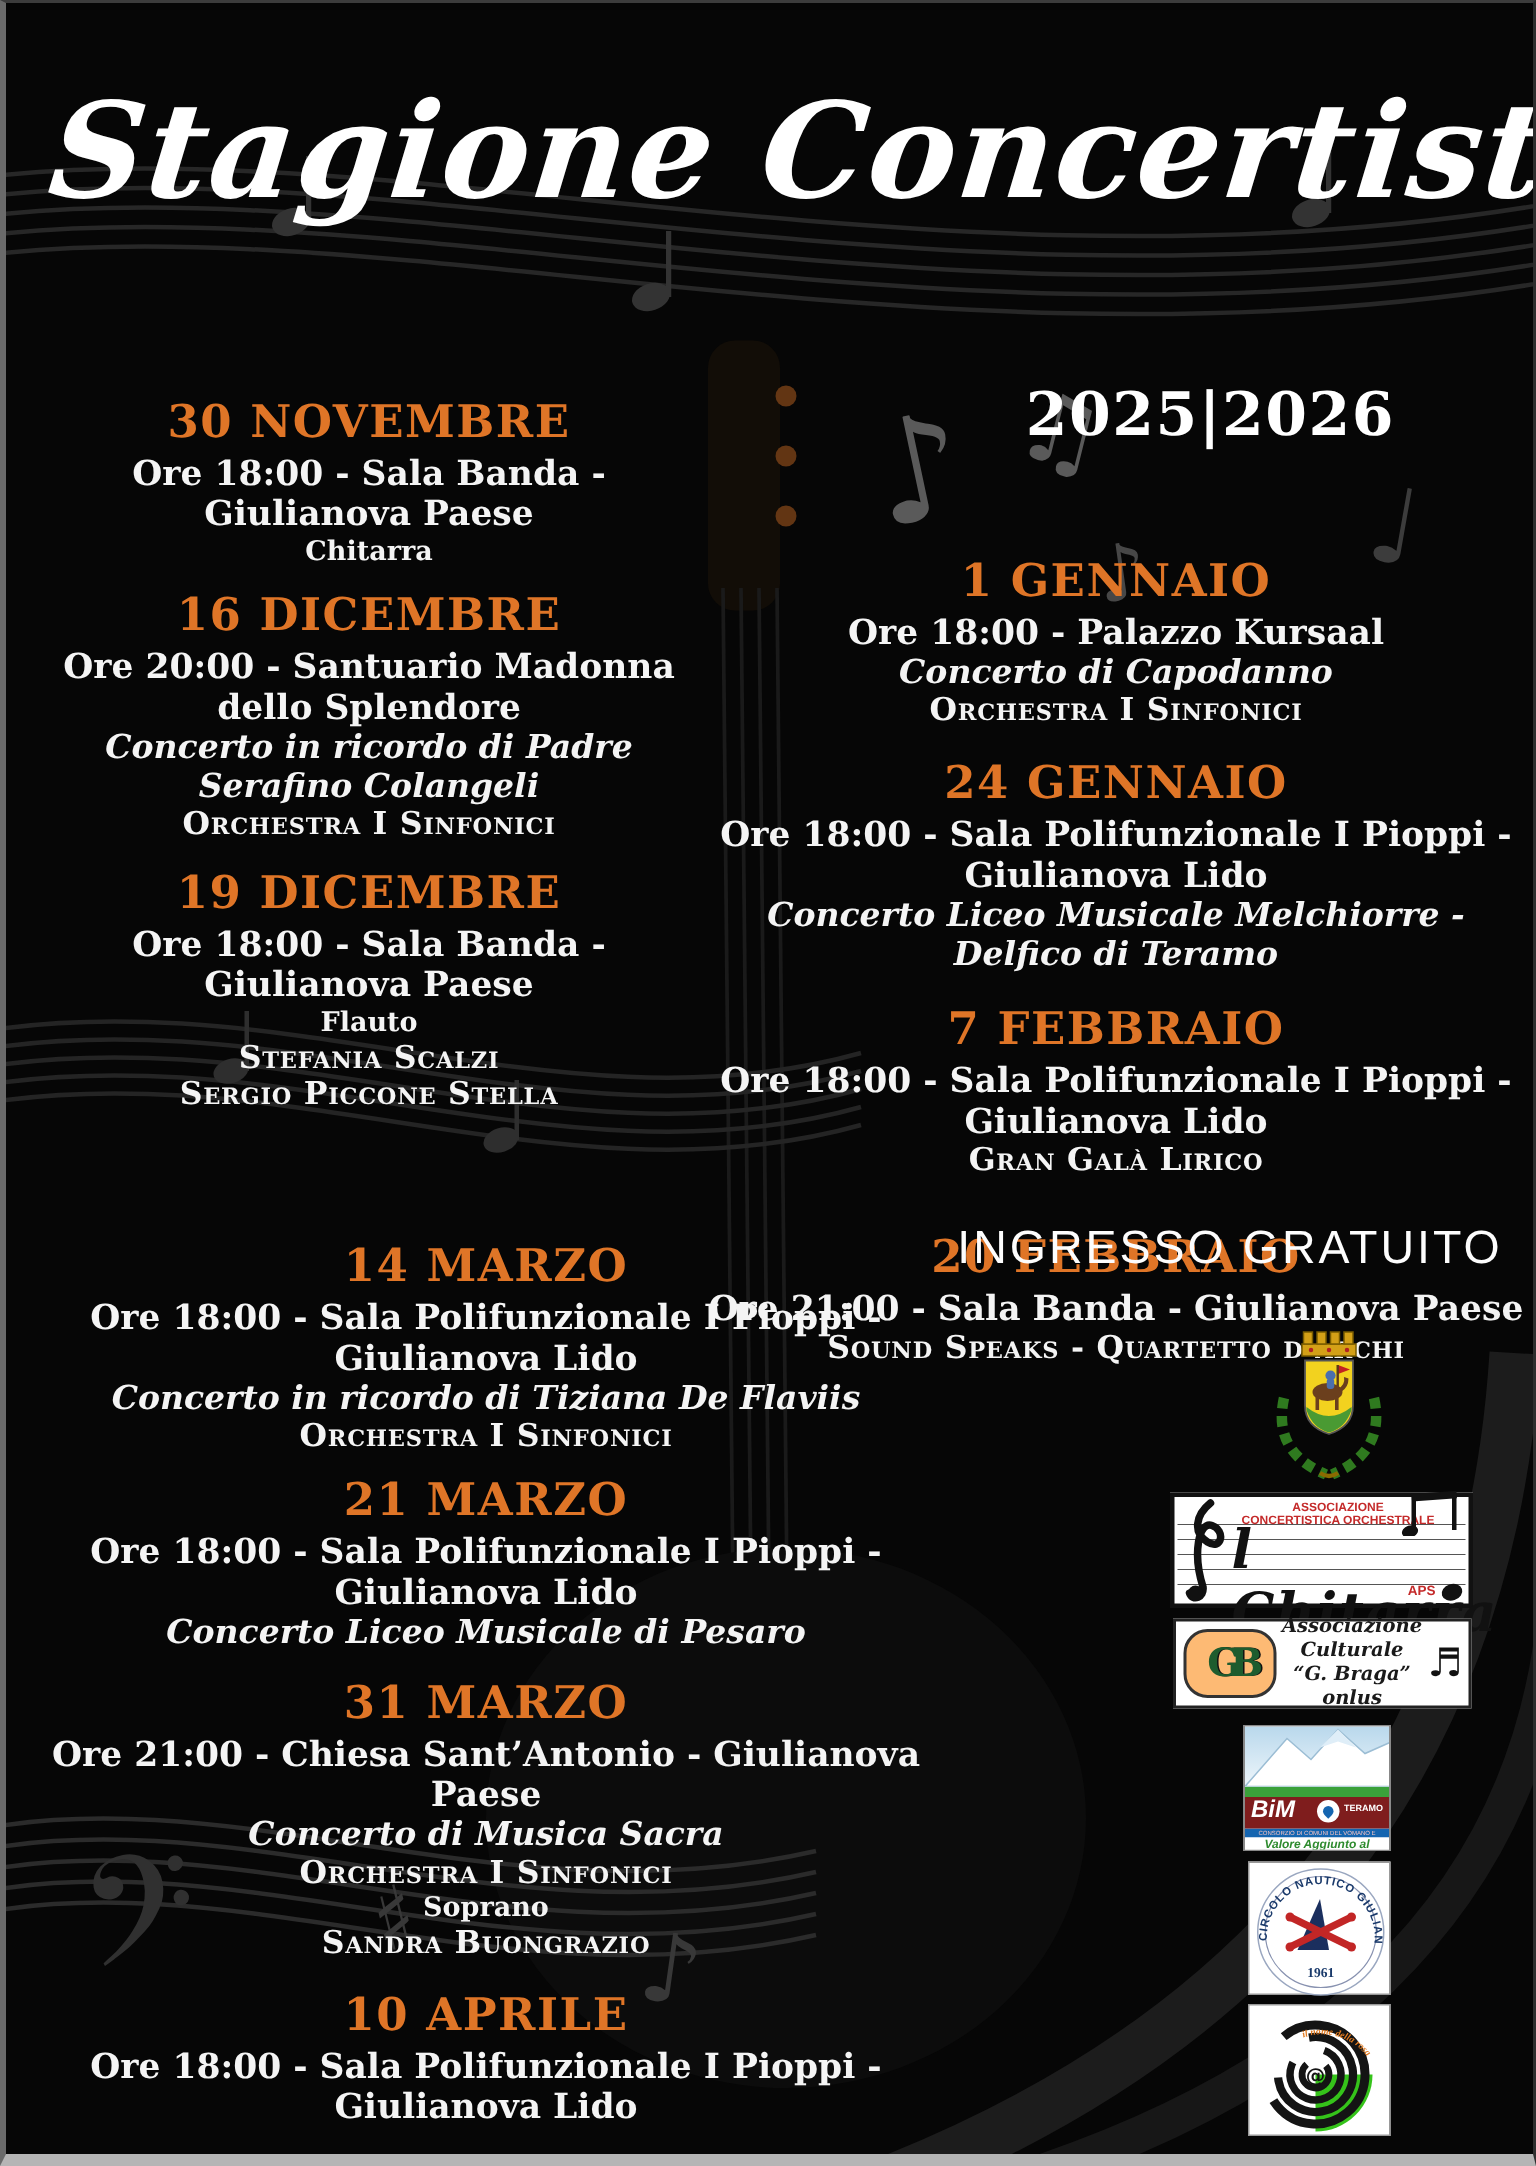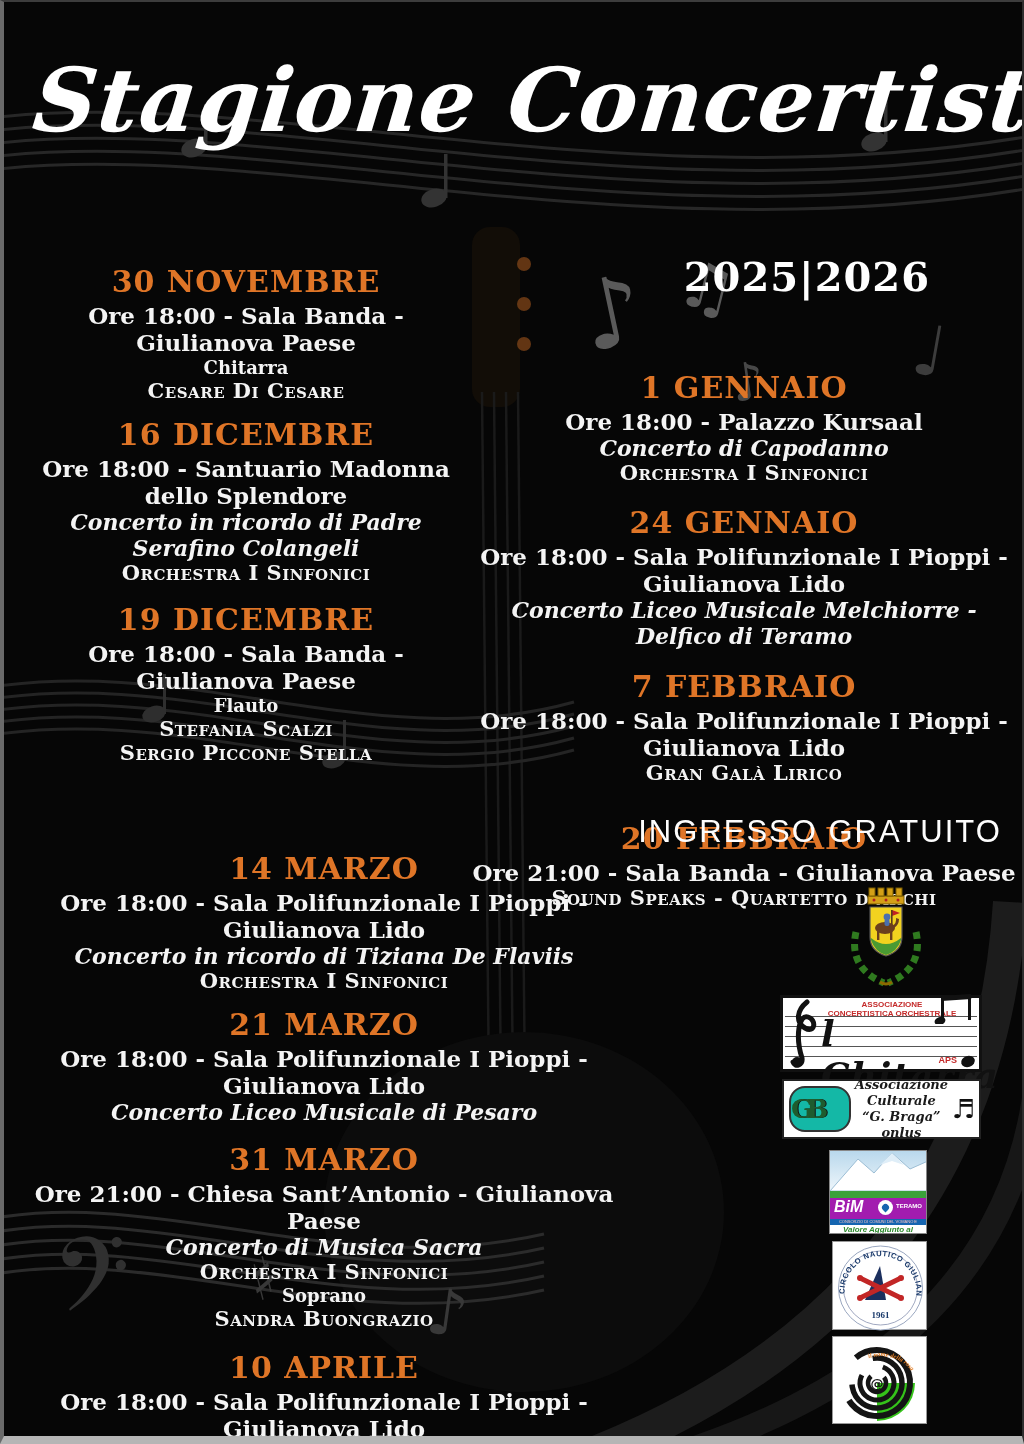--- a/index.html
+++ b/index.html
@@ -70,32 +70,32 @@
     font-family:"Liberation Sans", sans-serif;font-size:8px;line-height:9px;font-weight:bold;color:#c42a2a;}
   .sf-name{position:absolute;left:38px;top:14px;font-family:"DejaVu Serif", serif;font-style:italic;
     font-weight:bold;font-size:36px;color:#111;letter-spacing:1px;}
   .sf-aps{position:absolute;right:22px;bottom:4px;font-family:"Liberation Sans", sans-serif;
     font-size:9px;font-weight:bold;color:#c42a2a;}
   .sf-clef{position:absolute;left:2px;top:-2px;}
   .sf-notes{position:absolute;right:2px;top:-4px;}
   .sf-dot{position:absolute;right:4px;bottom:2px;width:14px;height:11px;background:#111;border-radius:50%;transform:rotate(-18deg);}
 
   .logo-braga{left:778px;top:1077px;width:199px;height:60px;border:2px solid #222;display:flex;align-items:center;}
-  .bg-gold{width:58px;height:42px;margin-left:5px;background:#14b8a6;border:2px solid #333;
-    border-radius:16px;display:flex;align-items:center;justify-content:flex-start;position:relative;}
+  .bg-gold{width:58px;height:42px;margin-left:5px;background:#fdba74;border:2px solid #333;
+    border-radius:16px;display:flex;align-items:center;justify-content:center;position:relative;}
   .bg-mono{font-family:"DejaVu Serif", serif;font-weight:bold;font-size:26px;color:#1e5c2e;letter-spacing:-7px;
     text-shadow:1px 0 0 #111;}
   .bg-text{flex:1;text-align:center;font-family:"DejaVu Serif", serif;font-weight:bold;
     font-size:13px;line-height:16px;color:#1a1a1a;font-style:italic;}
   .bg-clef{font-family:"DejaVu Sans", sans-serif;font-size:26px;color:#111;margin-right:4px;line-height:1;}
 
   .logo-bim{left:825px;top:1148px;width:98px;height:84px;border:1px solid #888;overflow:hidden;}
   .bim-sky{position:relative;height:40px;background:linear-gradient(#b9d8ec,#eef6fb);}
   .bim-wave{height:7px;background:#3aa13a;}
-  .bim-band{position:relative;height:21px;background:#a21caf;color:#fff;}
+  .bim-band{position:relative;height:21px;background:#7f1d1d;color:#fff;}
   .bim-name{position:absolute;left:4px;top:0px;font-family:"Liberation Sans", sans-serif;
     font-weight:bold;font-size:16px;font-style:italic;}
   .bim-drop-circle{position:absolute;left:48px;top:2px;width:15px;height:15px;background:#fff;border-radius:50%;}
   .bim-drop{position:absolute;left:4px;top:4px;width:7px;height:7px;background:#1565b0;
     border-radius:50% 50% 50% 0;transform:rotate(-45deg);}
   .bim-city{position:absolute;left:66px;top:5px;font-family:"Liberation Sans", sans-serif;font-size:6px;font-weight:bold;}
   .bim-sub{height:6px;background:#1565b0;color:#f3c2c2;font-family:"Liberation Sans", sans-serif;
     font-size:4px;line-height:6px;text-align:center;overflow:hidden;}
   .bim-tagline{height:10px;background:#fff;color:#2e8b2e;font-family:"Liberation Sans", sans-serif;
     font-style:italic;font-weight:bold;font-size:8px;line-height:10px;text-align:center;}
@@ -183,25 +183,24 @@
   <div class="content">
 
     <div class="main-title">Stagione Concertistica</div>
     <div class="season">2025|2026</div>
 
     <div id="events-left" class="events-col">
         <section class="event">
           <h2 class="ev-date">30 NOVEMBRE</h2>
           <p class="ev-line l-venue">Ore 18:00 - Sala Banda - Giulianova Paese</p>
           <p class="ev-line l-role">Chitarra</p>
-          <p class="ev-line l-name">Cesare Di Cesare</p>
         </section>
         <section class="event">
           <h2 class="ev-date">16 DICEMBRE</h2>
-          <p class="ev-line l-venue">Ore 18:00 - Santuario Madonna dello Splendore</p>
+          <p class="ev-line l-venue">Ore 20:00 - Santuario Madonna dello Splendore</p>
           <p class="ev-line l-subtitle">Concerto in ricordo di Padre Serafino Colangeli</p>
           <p class="ev-line l-name">Orchestra I Sinfonici</p>
         </section>
         <section class="event">
           <h2 class="ev-date">19 DICEMBRE</h2>
           <p class="ev-line l-venue">Ore 18:00 - Sala Banda - Giulianova Paese</p>
           <p class="ev-line l-role">Flauto</p>
           <p class="ev-line l-name">Stefania Scalzi</p>
           <p class="ev-line l-name">Sergio Piccone Stella</p>
         </section>

